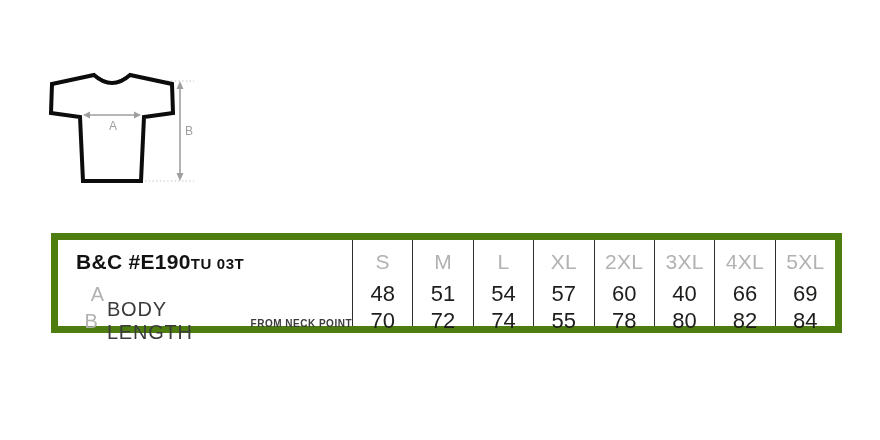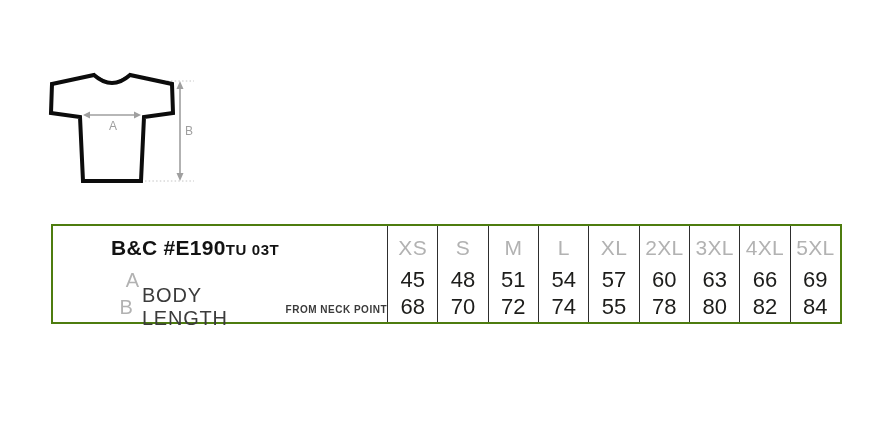--- a/index.html
+++ b/index.html
@@ -15,27 +15,26 @@
   
   .diagram {
     position: absolute;
     left: 42px; top: 66px;
     width: 165px; height: 135px;
   }
 
   
   .sizetable {
     position: absolute;
-    left: 51px; top: 224px;
+    left: 51px; top: 233px;
     width: 791px; height: 100px;
     box-sizing: border-box;
-    border: 2px solid #4d7c0f;
+    border: 7px solid #4d7c0f;
     display: flex;
     background: #ffffff;
-    padding-left: 40px;
   }
   .label-col {
     width: 294px;
     box-sizing: border-box;
     display: grid;
     grid-template-rows: 38px 26px 28px;
     padding-top: 3px;
   }
   .size-col {
     flex: 1 1 0;
@@ -144,25 +143,20 @@
       <span class="m-letter">A</span>
     </div>
     <div class="measure-row">
       <span class="m-letter">B</span>
       <span class="m-label">BODY LENGTH</span>
       <span class="m-note">FROM NECK POINT</span>
     </div>
   </div>
 
   <div class="size-col">
-    <div class="size-name">XS</div>
-    <div class="cell-val">45</div>
-    <div class="cell-val">68</div>
-  </div>
-  <div class="size-col">
     <div class="size-name">S</div>
     <div class="cell-val">48</div>
     <div class="cell-val">70</div>
   </div>
   <div class="size-col">
     <div class="size-name">M</div>
     <div class="cell-val">51</div>
     <div class="cell-val">72</div>
   </div>
   <div class="size-col">
@@ -175,21 +169,21 @@
     <div class="cell-val">57</div>
     <div class="cell-val">55</div>
   </div>
   <div class="size-col">
     <div class="size-name">2XL</div>
     <div class="cell-val">60</div>
     <div class="cell-val">78</div>
   </div>
   <div class="size-col">
     <div class="size-name">3XL</div>
-    <div class="cell-val">63</div>
+    <div class="cell-val">40</div>
     <div class="cell-val">80</div>
   </div>
   <div class="size-col">
     <div class="size-name">4XL</div>
     <div class="cell-val">66</div>
     <div class="cell-val">82</div>
   </div>
   <div class="size-col">
     <div class="size-name">5XL</div>
     <div class="cell-val">69</div>

